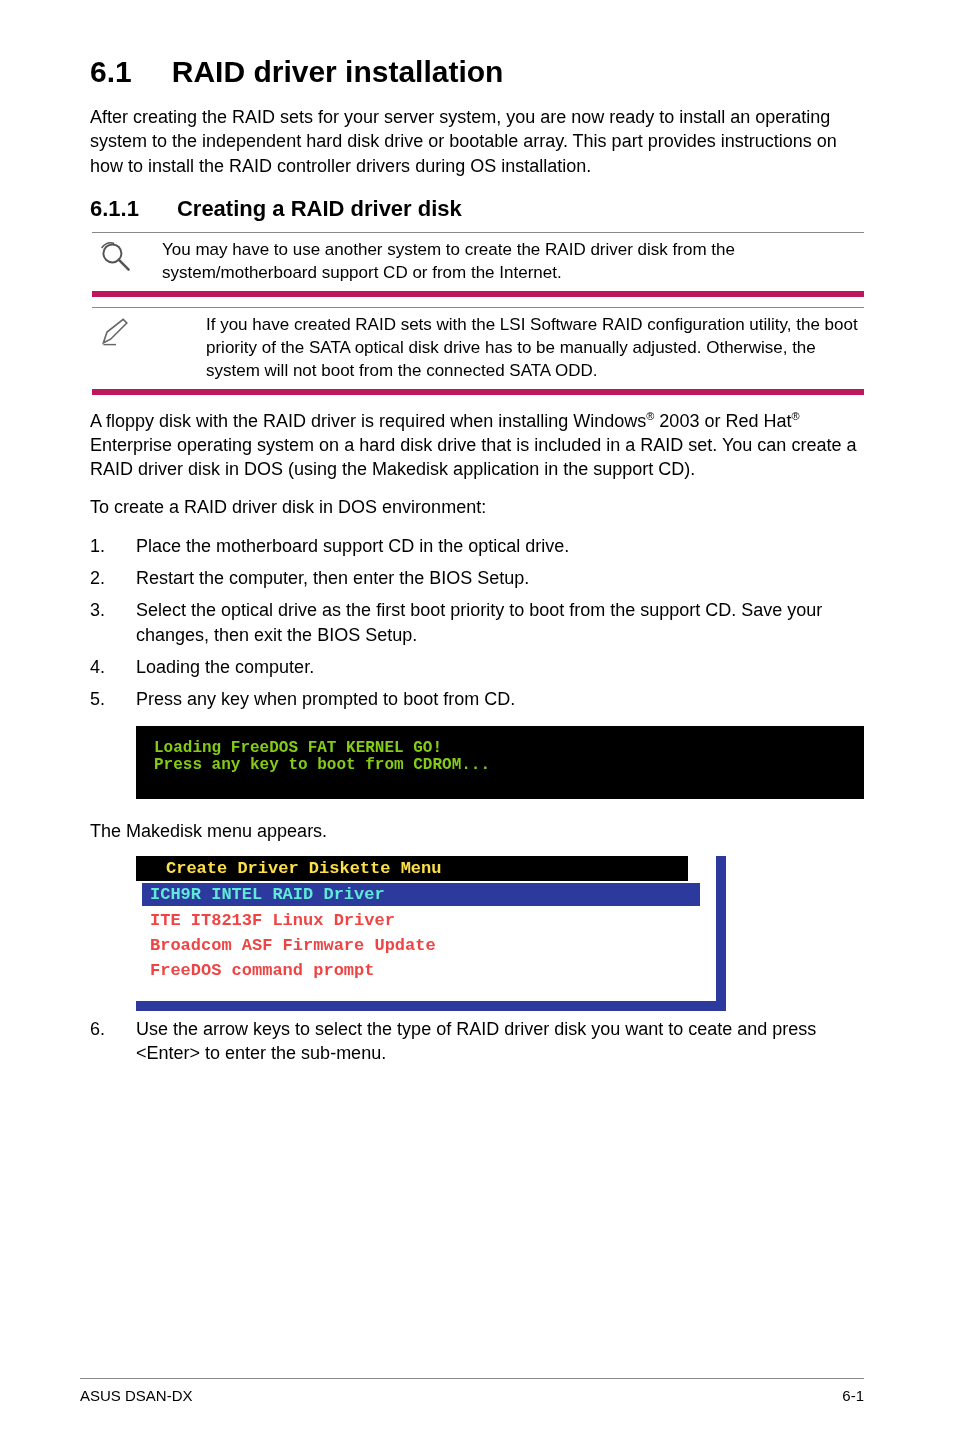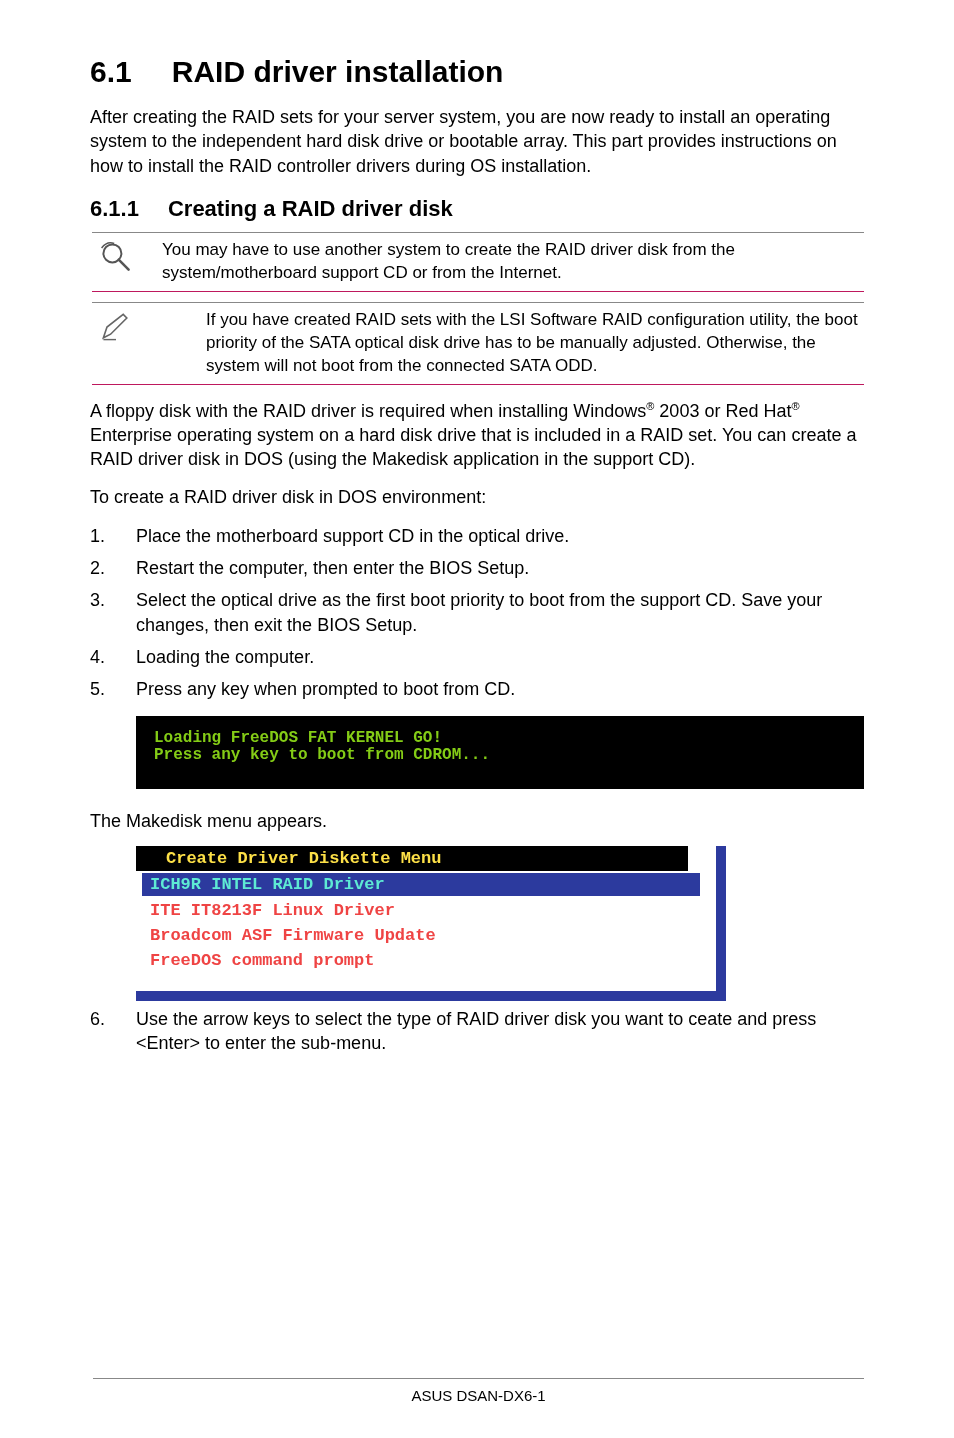--- a/index.html
+++ b/index.html
@@ -30,29 +30,29 @@
       line-height: 1.35;
       margin-bottom: 18px;
     }
     h2 {
       font-size: 22px;
       font-weight: bold;
       margin-bottom: 10px;
     }
     h2 .sub-num {
       display: inline-block;
-      margin-right: 29px;
+      margin-right: 38px;
     }
     .note-box {
       display: flex;
       align-items: flex-start;
       margin-bottom: 8px;
       padding: 6px 0;
       border-top: 1px solid #888;
-      border-bottom: 1px solid #be185d;
+      border-bottom: 6px solid #be185d;
       margin-left: 2px;
     }
     .note-box + .note-box {
       margin-top: 10px;
       gap: 44px;
     }
     .note-icon {
       width: 70px;
       flex-shrink: 0;
       padding-left: 6px;
@@ -144,26 +144,26 @@
       color: #ef4444;
       font-family: "Courier New", monospace;
       font-weight: bold;
       font-size: 17px;
       padding: 3px 8px;
       margin: 0 6px;
     }
     .footer {
       position: absolute;
       bottom: 34px;
-      left: 93px;
+      left: 80px;
       right: 90px;
       border-top: 1px solid #888;
       padding-top: 8px;
       display: flex;
-      justify-content: center;
+      justify-content: space-between;
       font-size: 15px;
     }
     .step6-wrap {
       margin-top: 36px;
     }
   </style>
 </head>
 <body>
 
 <h1>

